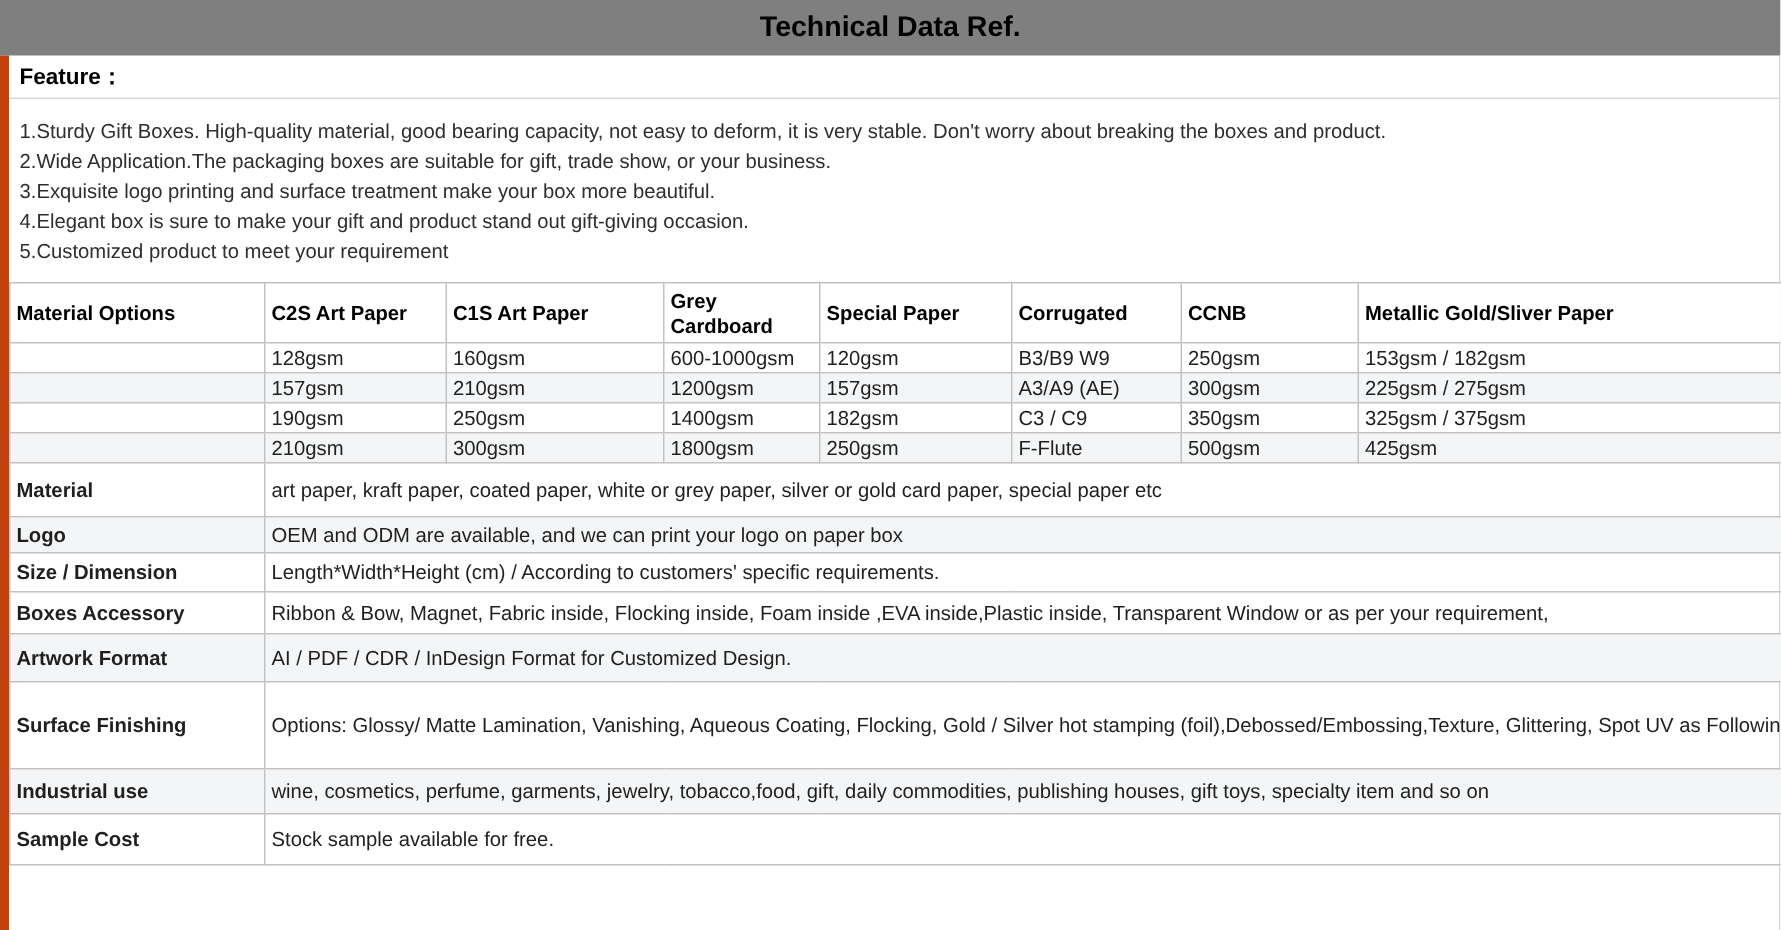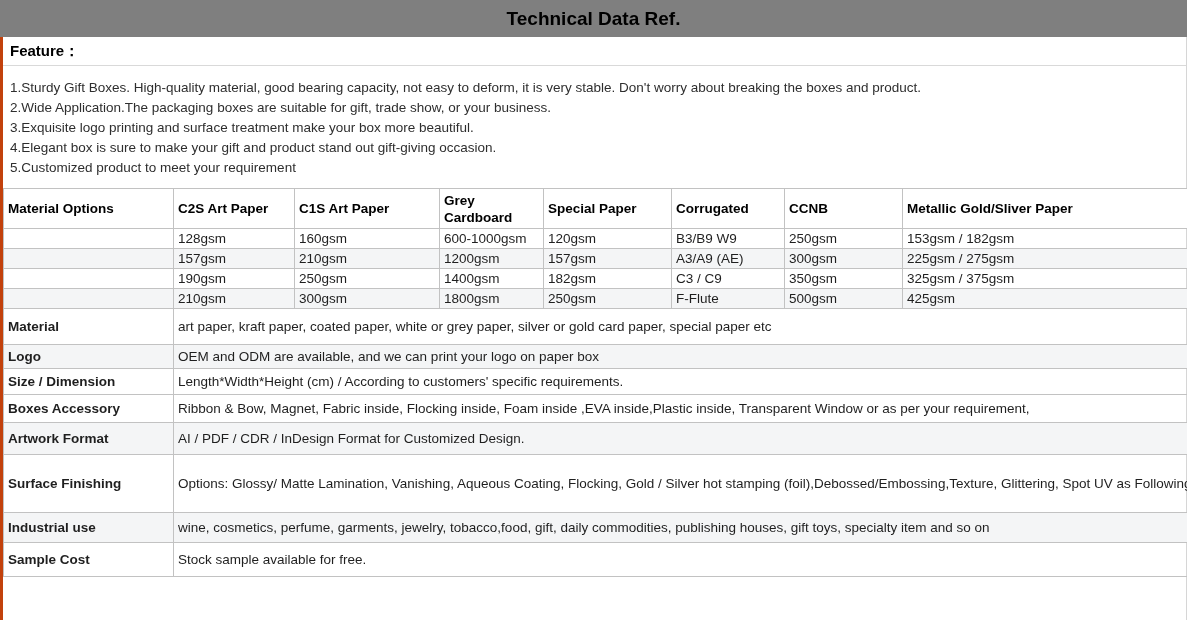--- a/index.html
+++ b/index.html
@@ -17,21 +17,21 @@
     display:flex;align-items:center;justify-content:center;
     box-sizing:border-box;
   }
   .titlebar span{
     font-size:19px;font-weight:bold;color:#000000;
   }
 
   
   .content{
     box-sizing:border-box;
-    border-left:3px solid #c2410c;
+    border-left:6px solid #c2410c;
     border-right:1px solid #d6d6d6;
     min-height:583px;
   }
 
   .feature-heading{
     font-size:15px;font-weight:bold;color:#000;
     padding:5px 0 4px 7px;
     border-bottom:1px solid #d9d9d9;
   }
   .feature-list{

